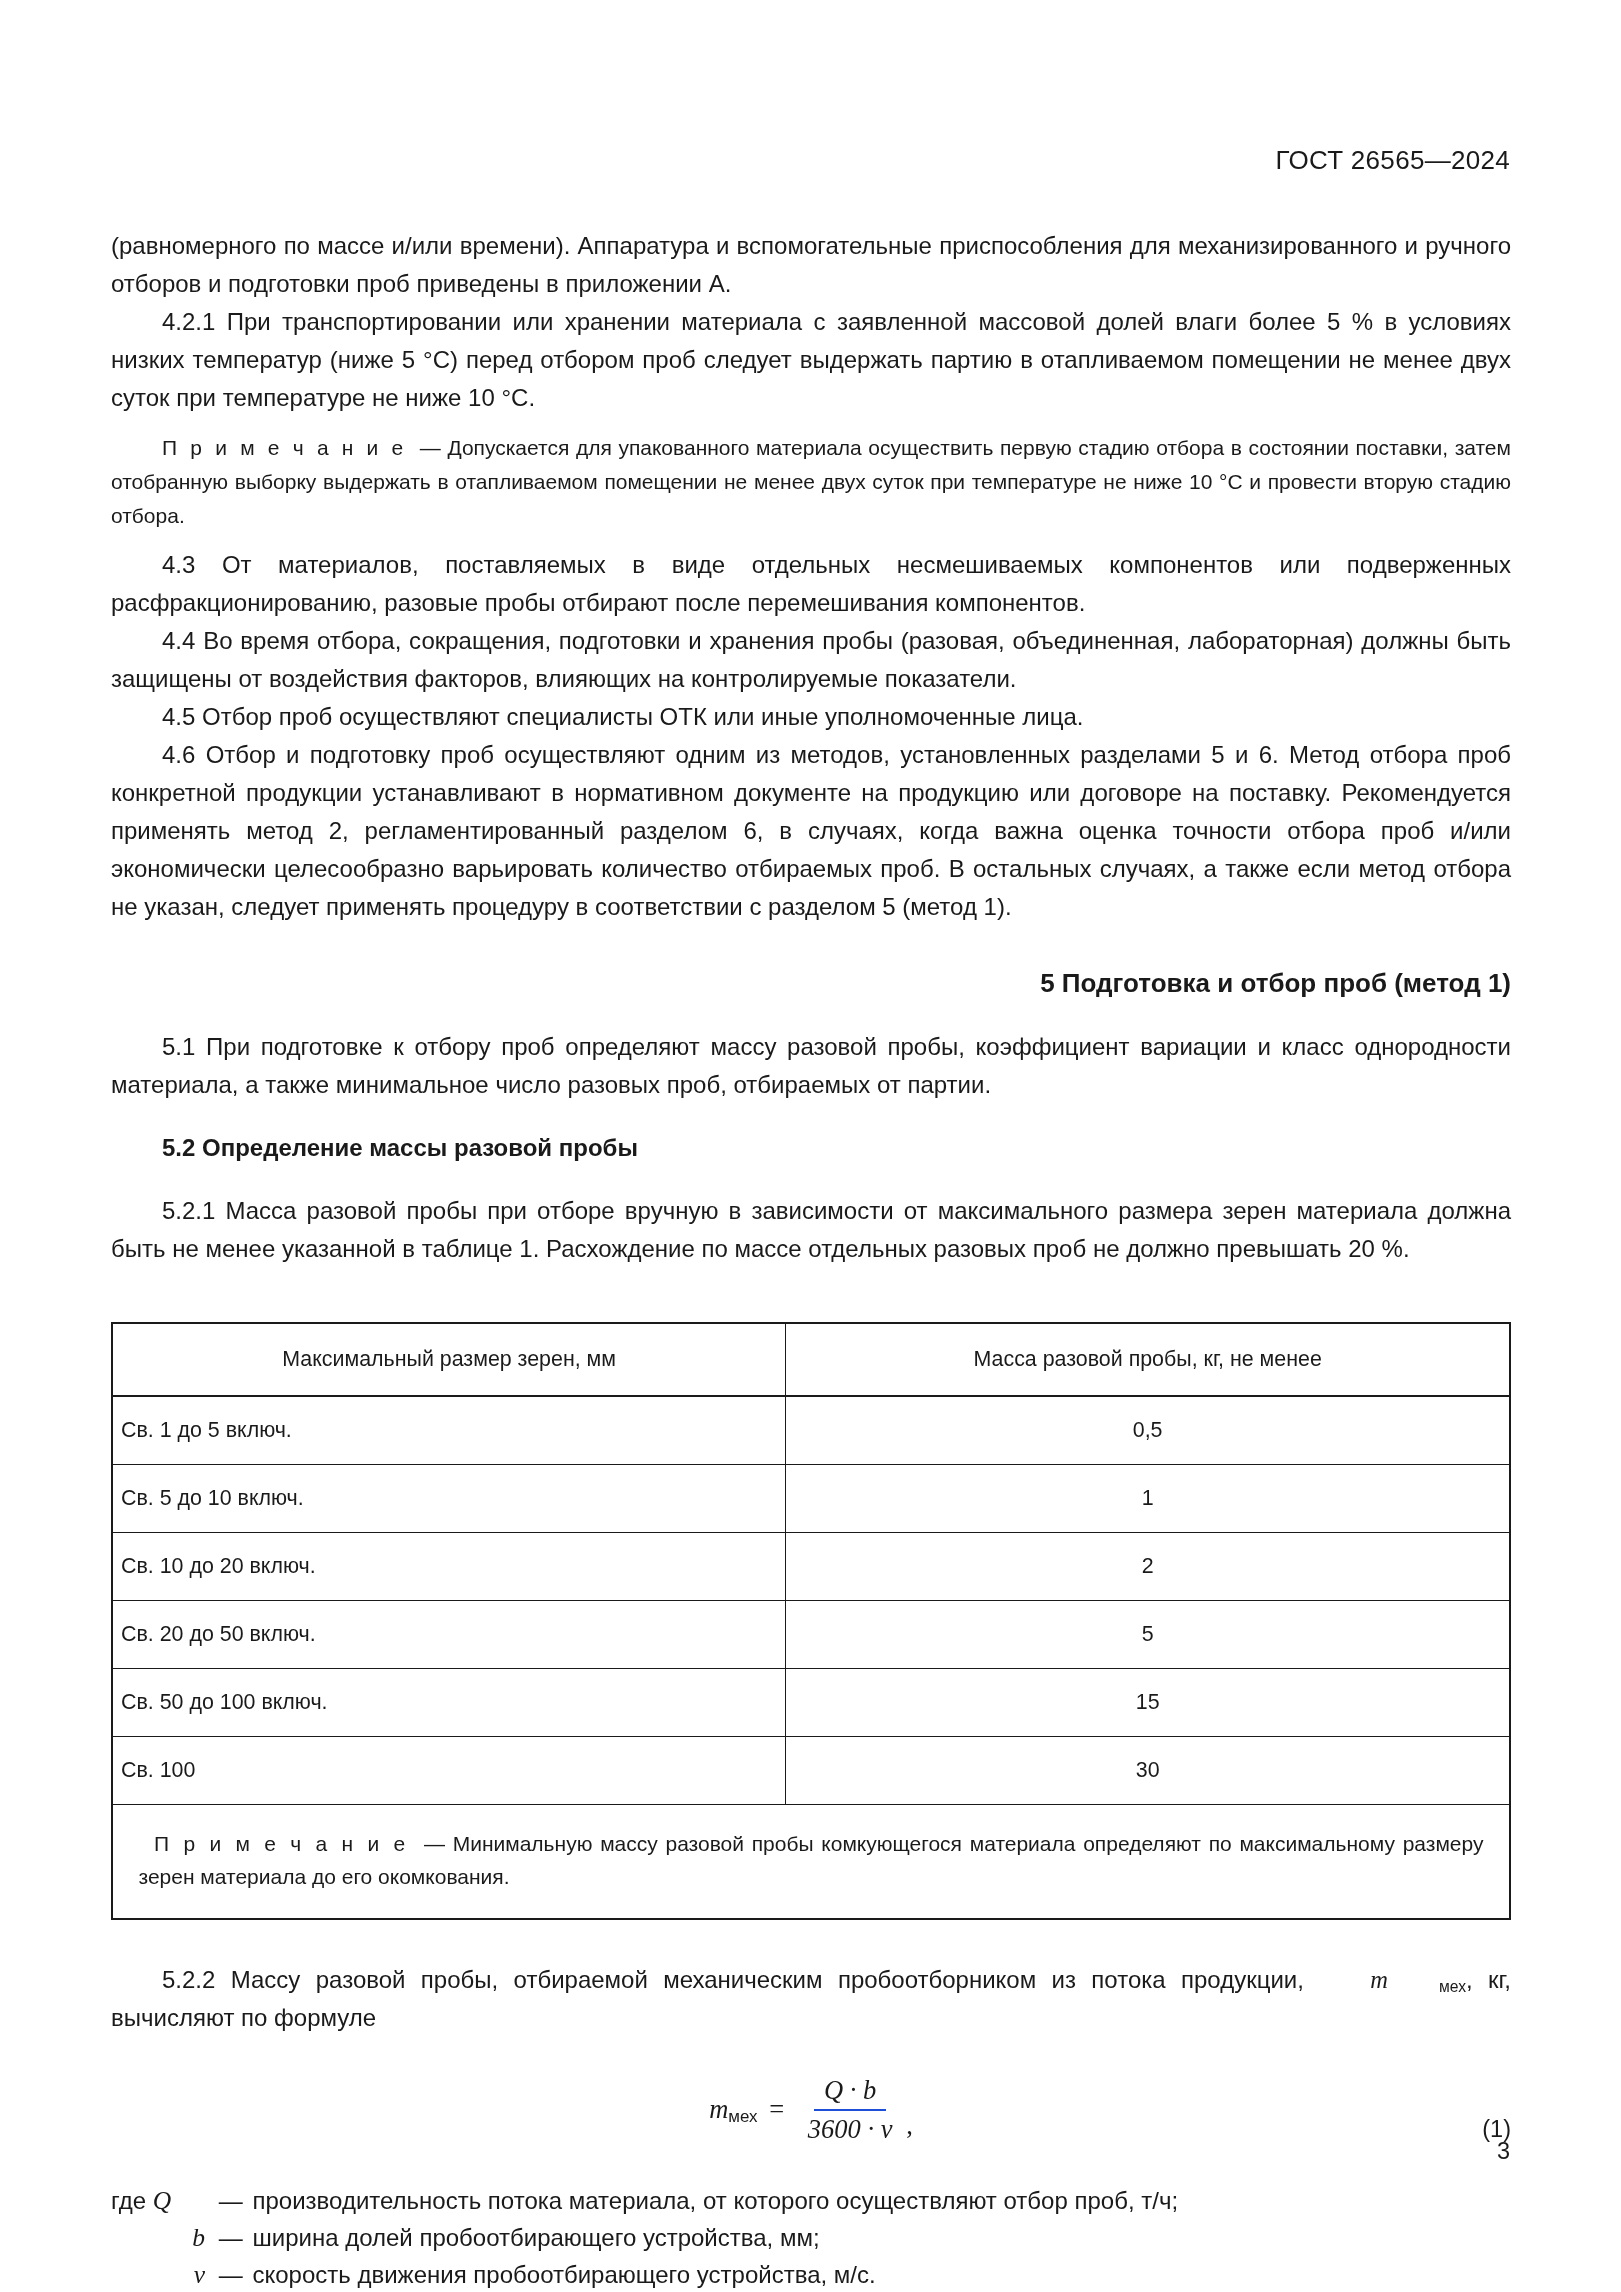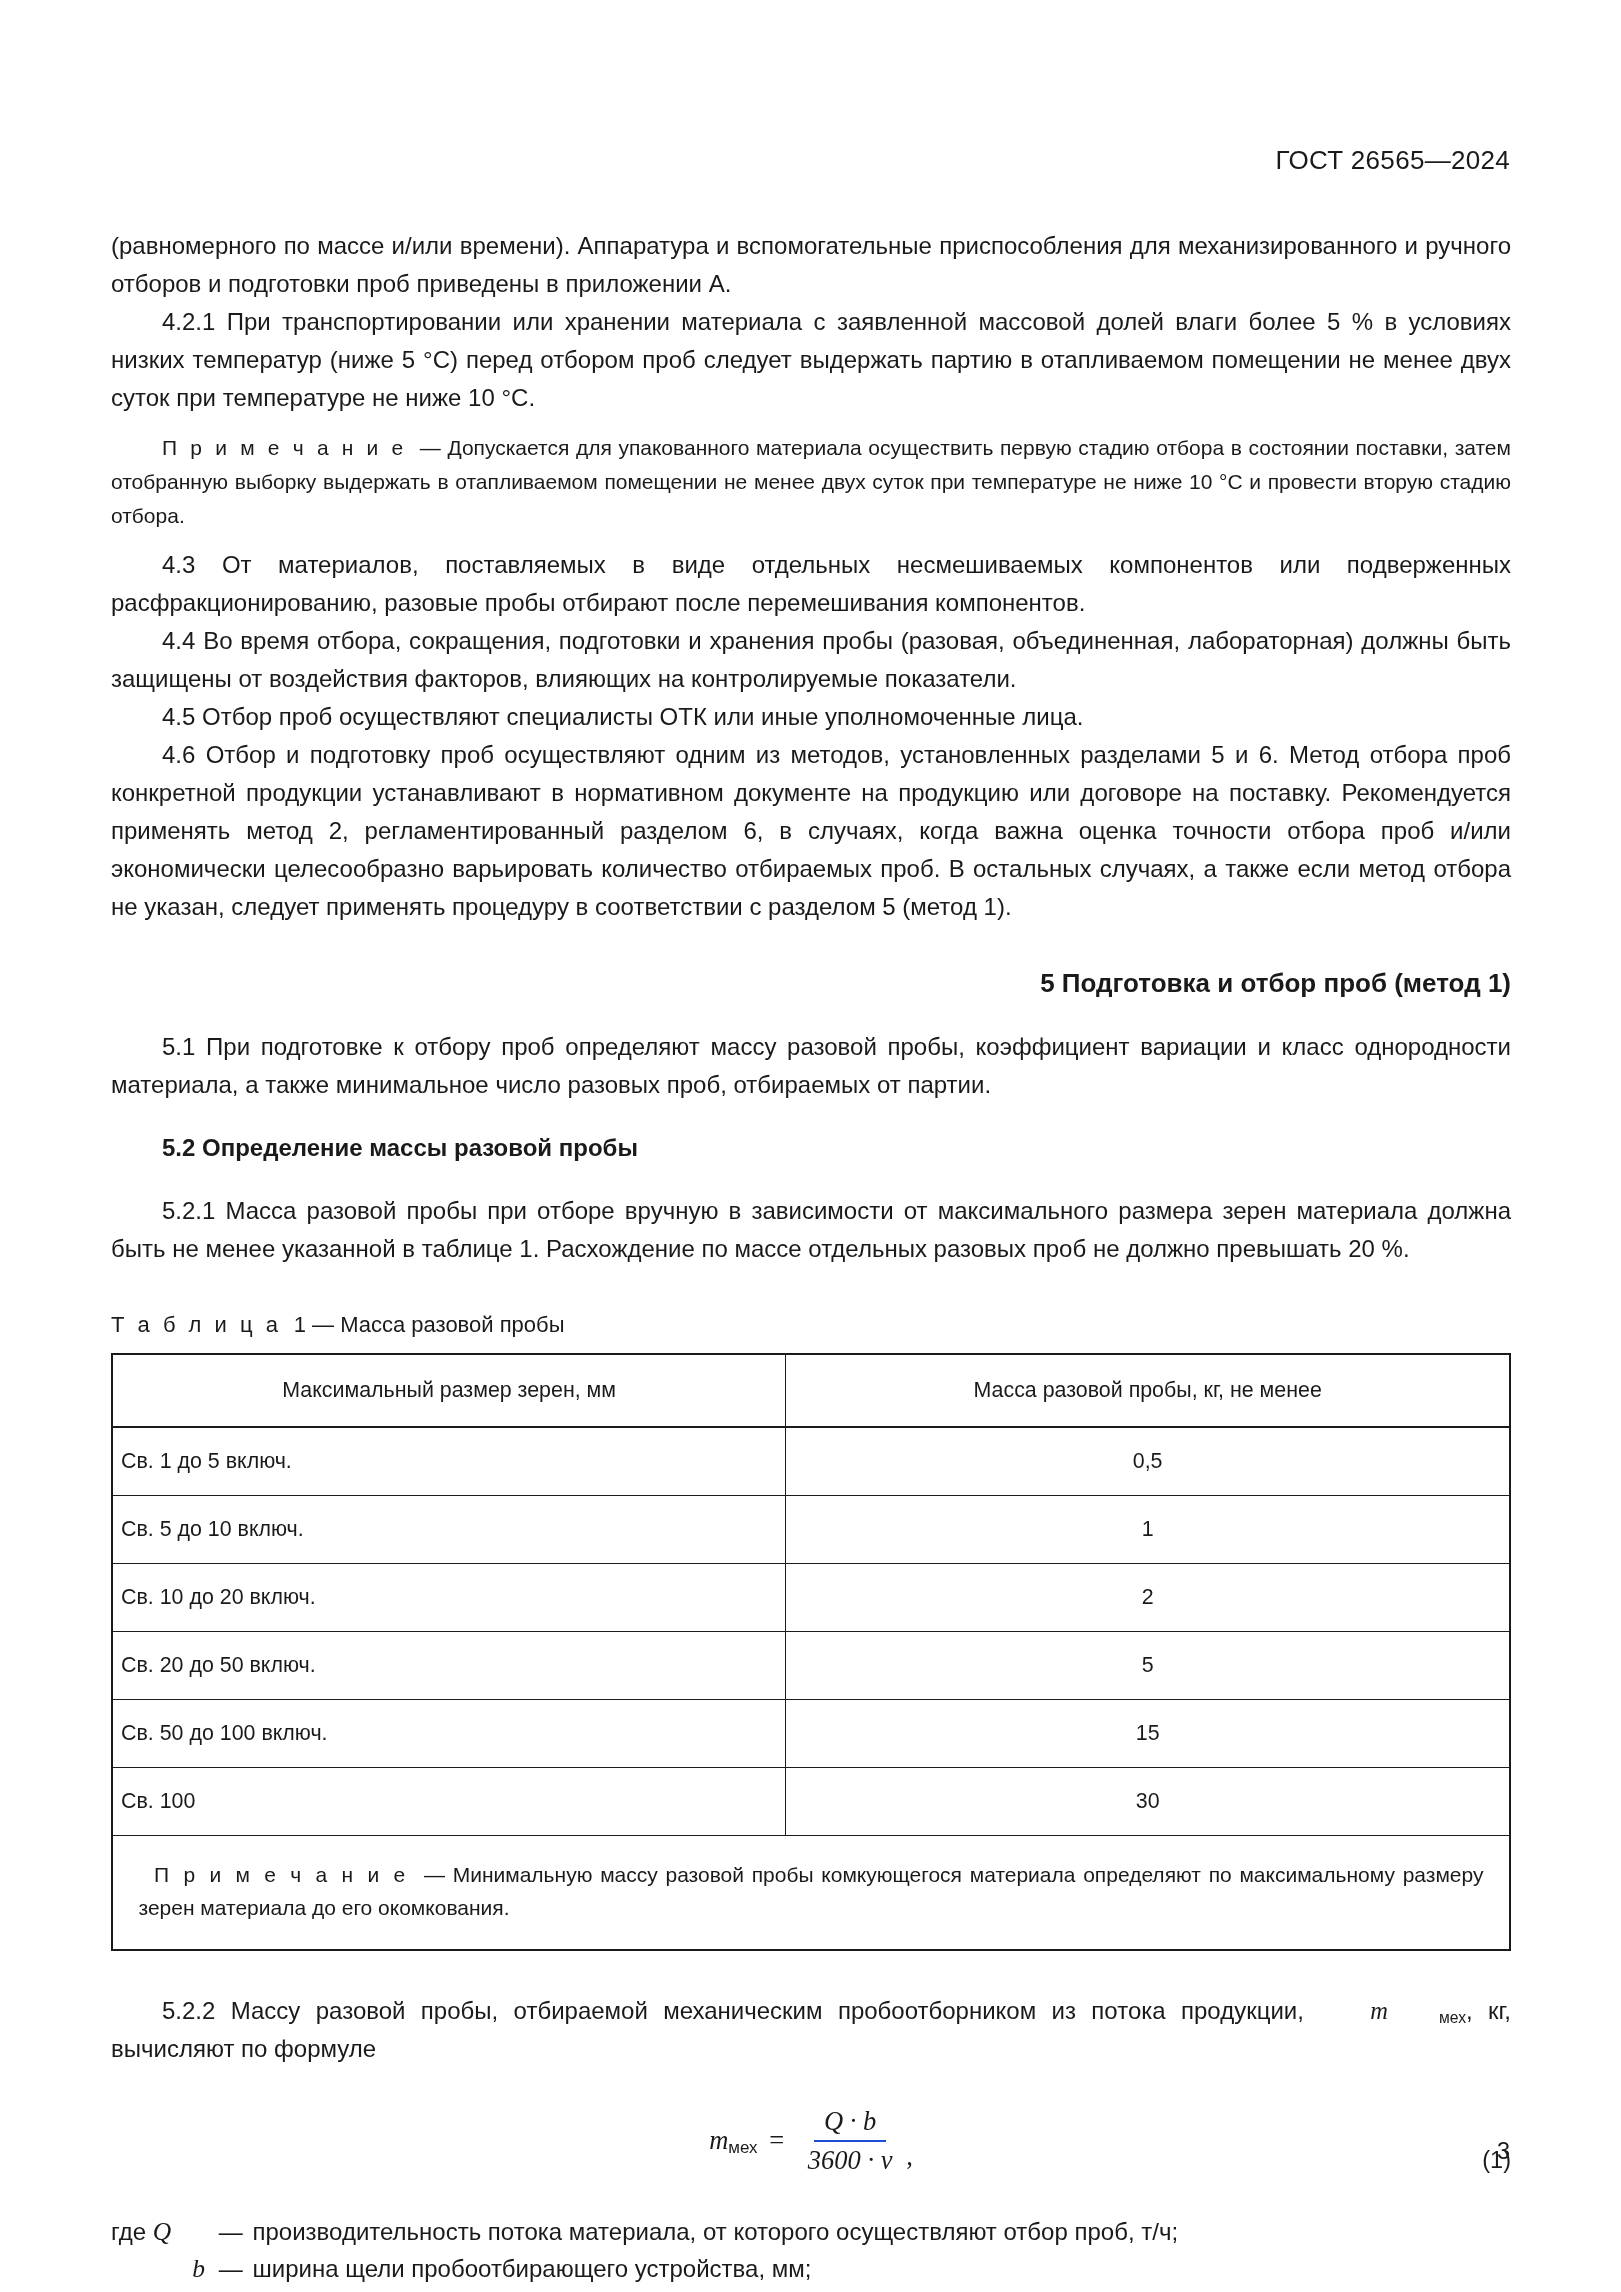--- a/index.html
+++ b/index.html
@@ -267,21 +267,20 @@
     <div class="gap-m"></div>
 
     <h3 class="sub-heading">5.2  Определение массы разовой пробы</h3>
 
     <div class="gap-m"></div>
 
     <p class="body-text indent">5.2.1  Масса разовой пробы при отборе вручную в зависимости от максимального размера зерен материала должна быть не менее указанной в таблице 1. Расхождение по массе отдельных разовых проб не должно превышать 20 %.</p>
 
     <div class="gap-l"></div>
 
-    <p class="table-caption"><span class="sp">Т а б л и ц а</span>&nbsp; <span>1</span> <span>—</span> <span>Масса разовой пробы</span></p>
 
     <div class="gap-s"></div>
 
     <table class="gost-table">
       <colgroup>
           <col class="c1">
           <col class="c2">
         </colgroup>
       <thead>
         <tr>
@@ -346,21 +345,21 @@
     <div class="gap-m"></div>
 
     <p class="where-line">
       <span class="lead first"><span>где</span> <span class="sym">Q</span></span>
       <span class="dash">—</span>
       <span class="desc">производительность потока материала, от которого осуществляют отбор проб, т/ч;</span>
     </p>
     <p class="where-line">
       <span class="lead"><span class="sym">b</span></span>
       <span class="dash">—</span>
-      <span class="desc">ширина щели пробоотбирающего устройства, мм;</span>
+      <span class="desc">ширина долей пробоотбирающего устройства, мм;</span>
     </p>
     <p class="where-line">
       <span class="lead"><span class="sym">v</span></span>
       <span class="dash">—</span>
       <span class="desc">скорость движения пробоотбирающего устройства, м/с.</span>
     </p>
 
   </div>
 
   <div class="page-number">3</div>

